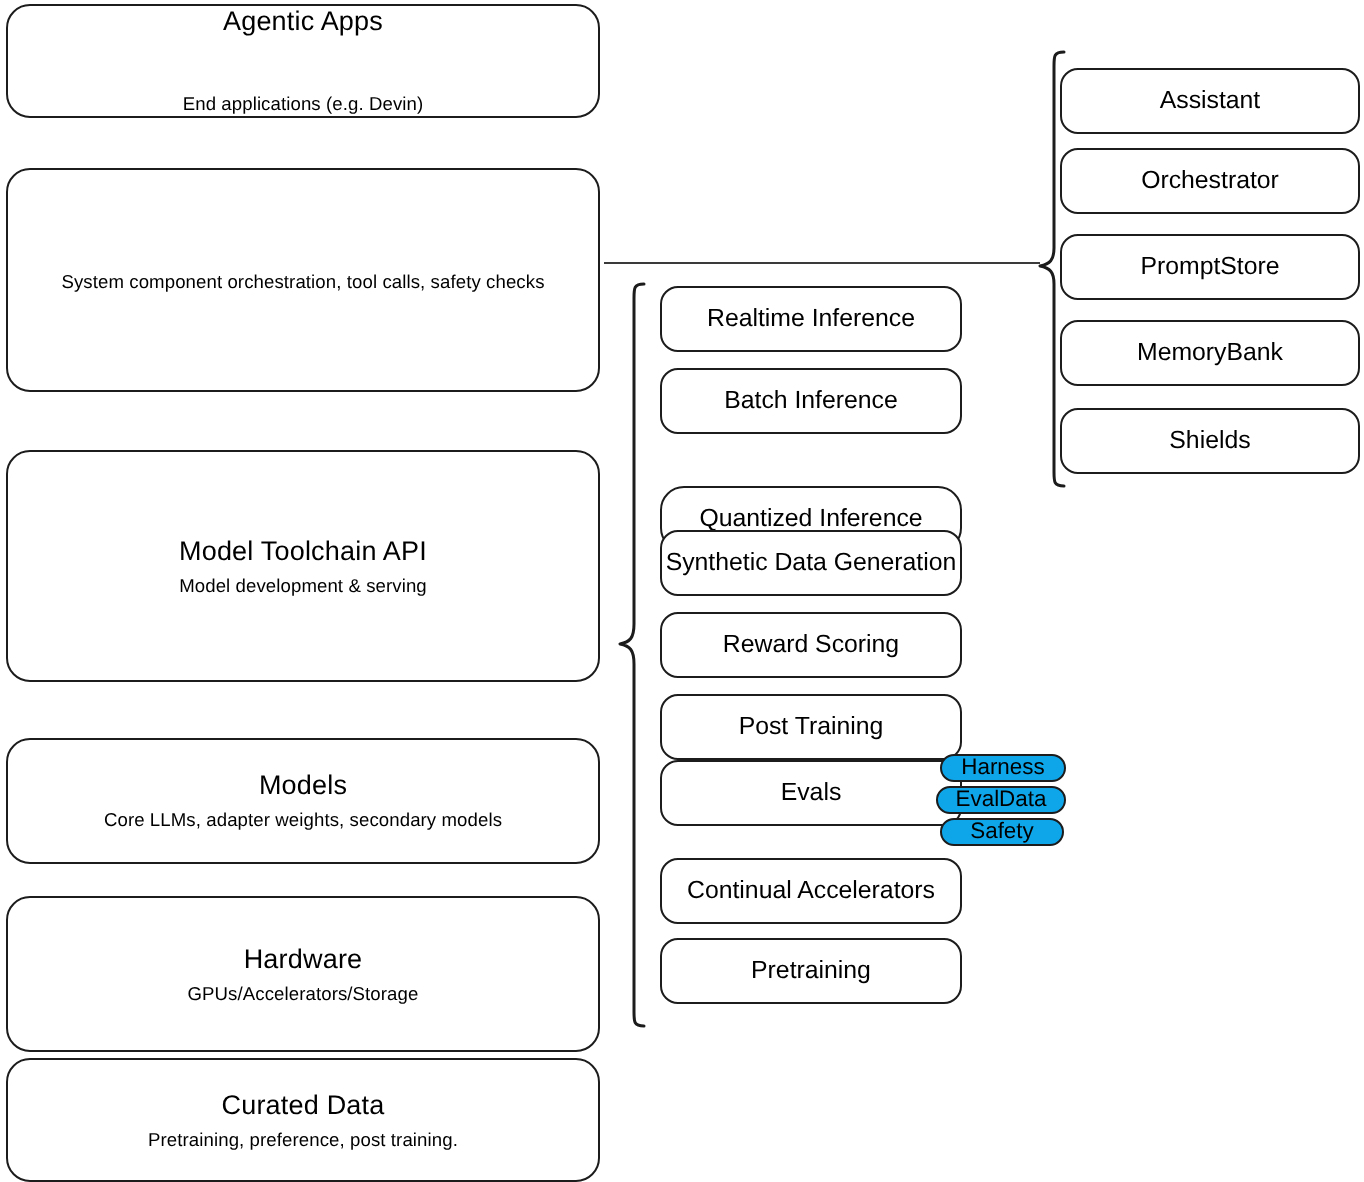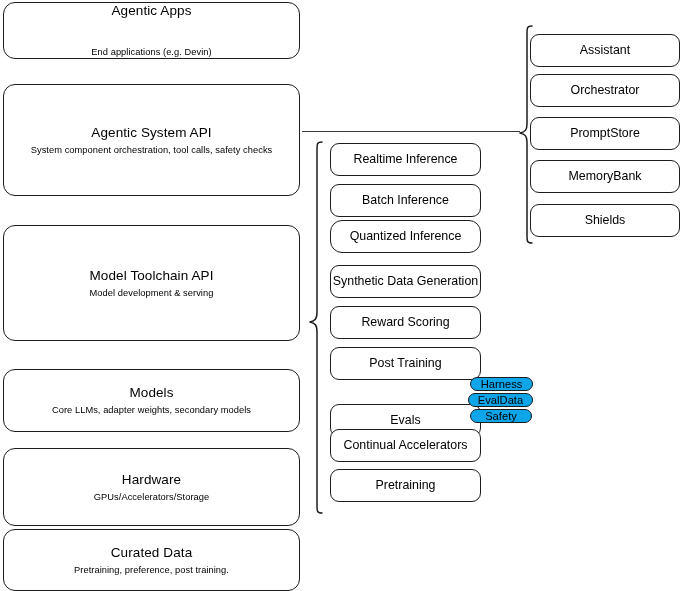--- a/index.html
+++ b/index.html
@@ -112,21 +112,20 @@
 <div id="canvas">
 
   <div class="connector" style="left:302px; top:131px; width:218px;"></div>
 
   <div class="box layer" style="top:2px; height:57px;gap:24px;">
     <div class="title">Agentic Apps</div>
     <div class="subtitle">End applications (e.g. Devin)</div>
   </div>
 
   <div class="box layer" style="top:84px; height:112px;">
-    <div class="title">Agentic System API</div>
     <div class="subtitle">System component orchestration, tool calls, safety checks</div>
   </div>
 
   <div class="box layer" style="top:225px; height:116px;">
     <div class="title">Model Toolchain API</div>
     <div class="subtitle">Model development &amp; serving</div>
   </div>
 
   <div class="box layer" style="top:369px; height:63px;">
     <div class="title">Models</div>
@@ -162,33 +161,33 @@
              L 15 212
              C 15 217, 15 219, 20 219"></path>
   </svg>
 
   <div class="box item mid-item" style="top:143px;">
     <div class="label">Realtime Inference</div>
   </div>
   <div class="box item mid-item" style="top:184px;">
     <div class="label">Batch Inference</div>
   </div>
-  <div class="box item mid-item" style="top:220px;border-radius:12px;">
+  <div class="box item mid-item" style="top:243px;border-radius:12px;">
     <div class="label">Quantized Inference</div>
   </div>
   <div class="box item mid-item" style="top:265px;">
     <div class="label">Synthetic Data Generation</div>
   </div>
   <div class="box item mid-item" style="top:306px;">
     <div class="label">Reward Scoring</div>
   </div>
   <div class="box item mid-item" style="top:347px;">
     <div class="label">Post Training</div>
   </div>
-  <div class="box item mid-item" style="top:404px;">
+  <div class="box item mid-item" style="top:380px;">
     <div class="label">Evals</div>
   </div>
   <div class="box item mid-item" style="top:429px;">
     <div class="label">Continual Accelerators</div>
   </div>
   <div class="box item mid-item" style="top:469px;">
     <div class="label">Pretraining</div>
   </div>
 
   <div class="pill" style="left:470px; top:377px; width:63px;">

